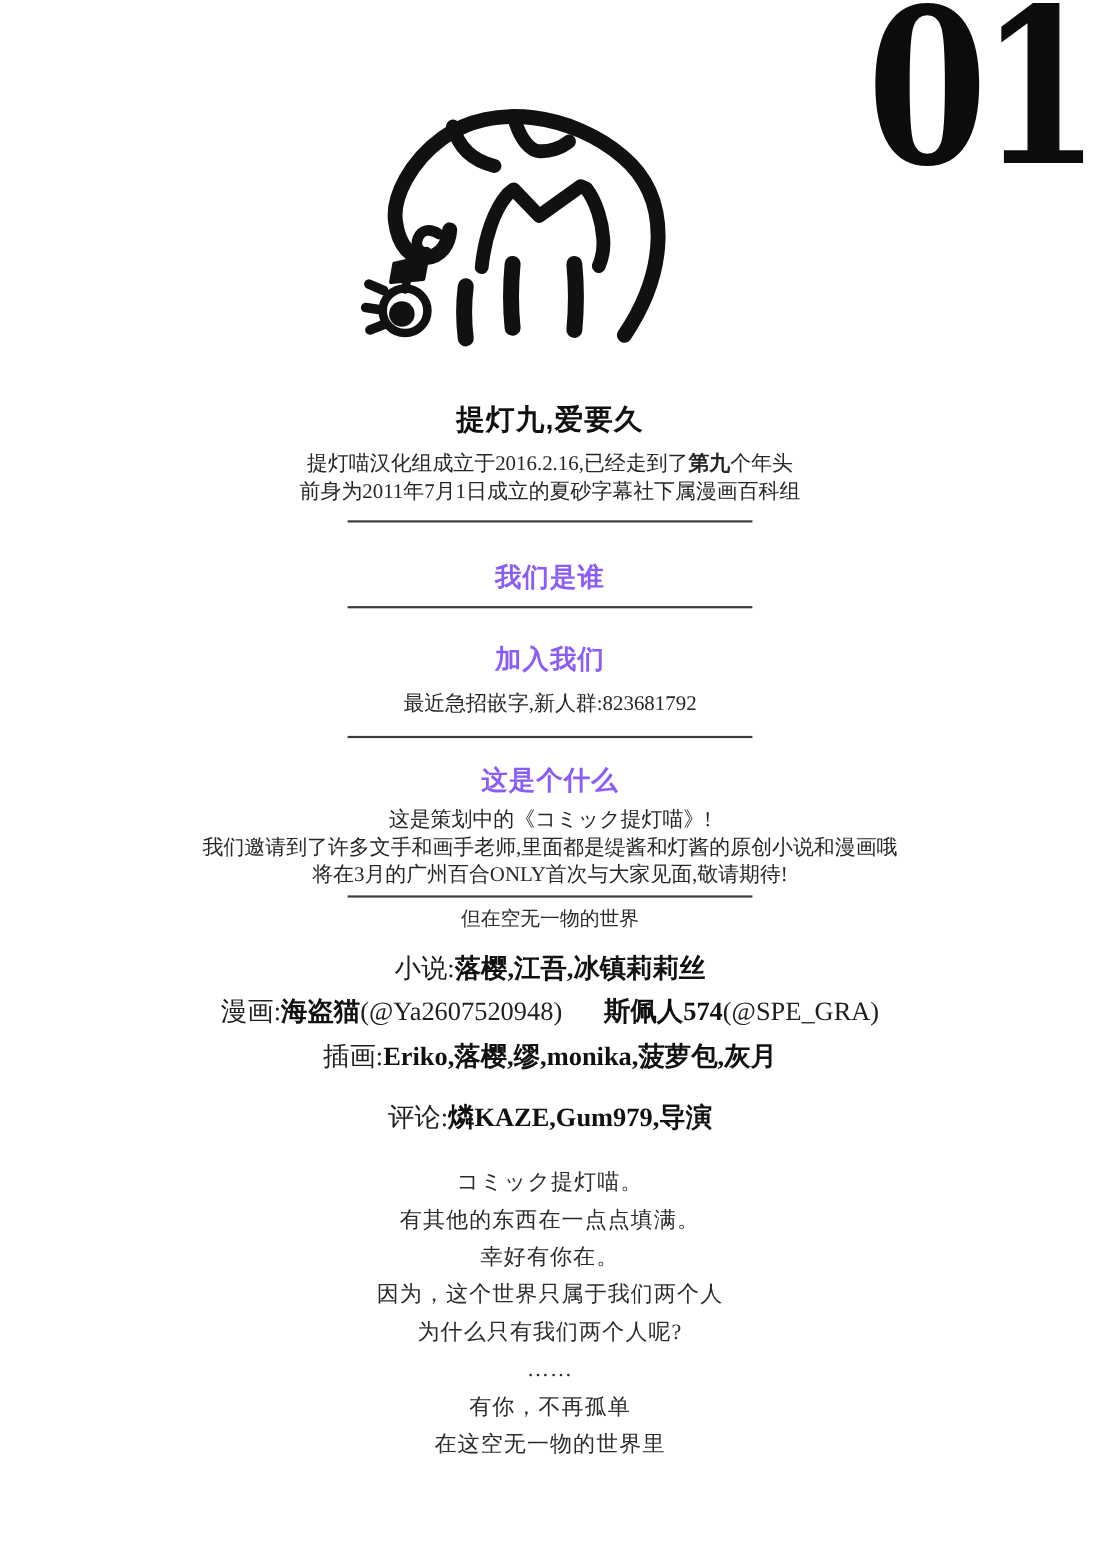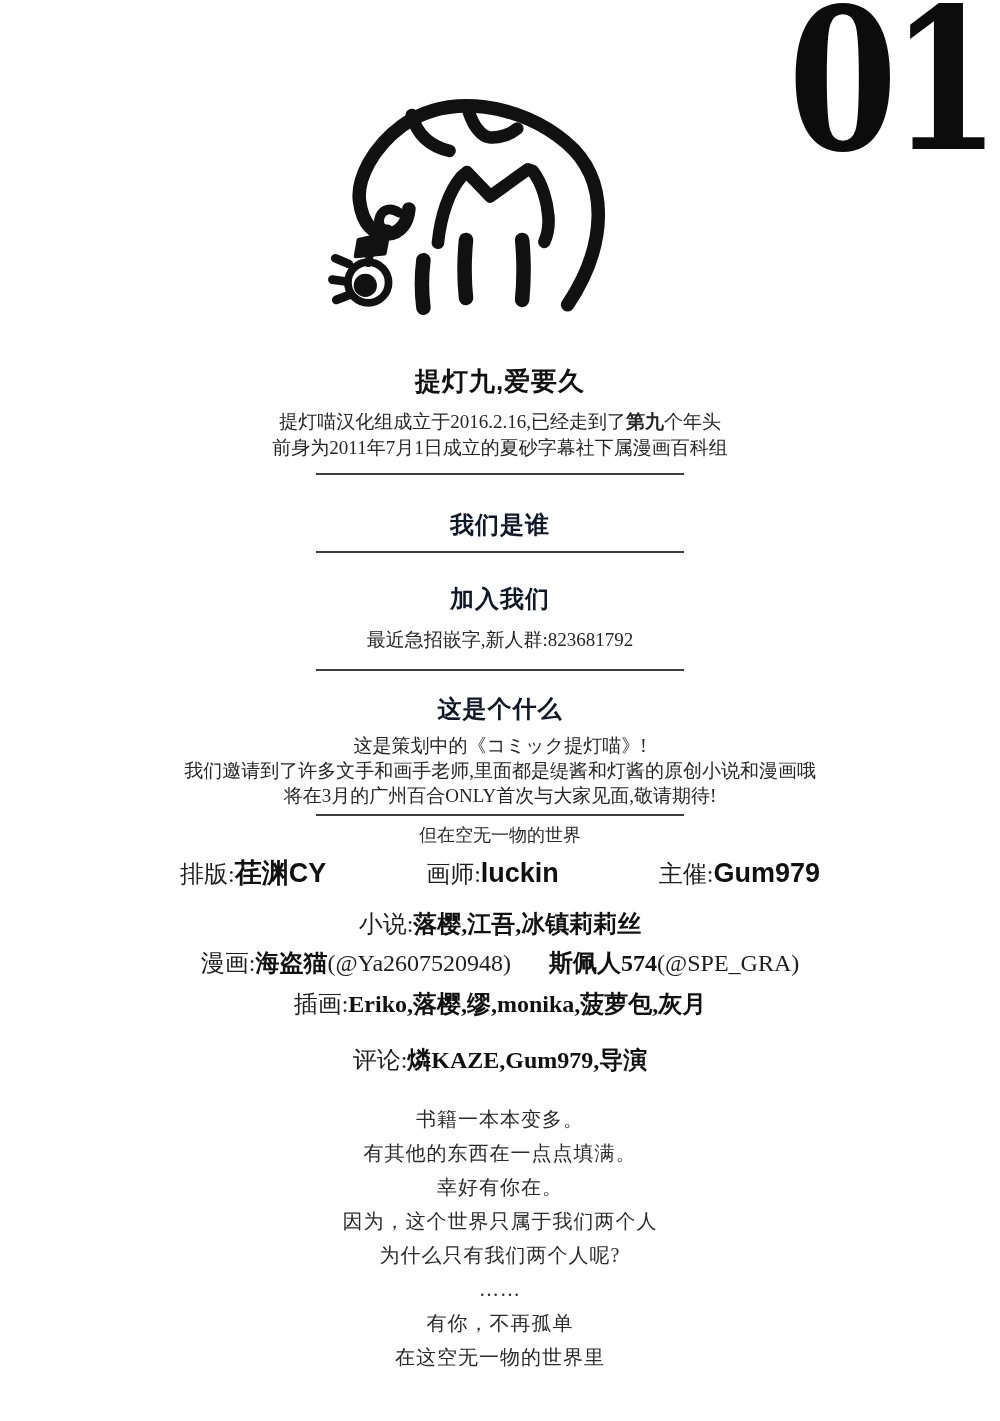--- a/index.html
+++ b/index.html
@@ -18,21 +18,21 @@
   }
   .content { width:860px; margin:0 auto; text-align:center; }
   .logo { display:block; margin:86px auto 0; position:relative; left:-34px; }
   .h1 {
     margin-top:36px;
     font-family:"Liberation Sans","DejaVu Sans",sans-serif;
     font-weight:bold; font-size:26px; color:#111; letter-spacing:1px;
   }
   .h2 {
     font-family:Liberation Serif, serif;
-    font-weight:bold; font-size:24px; color:#0f172a; letter-spacing:1px;
+    font-weight:bold; font-size:24px; color:#8b5cf6; letter-spacing:1px;
   }
   .body-text { font-size:19px; line-height:26px; color:#262626; }
   .mt10{margin-top:10px;} .mt12{margin-top:12px;}
   .divider {
     width:368px; height:0; border-top:2px solid #3d3d3d;
     margin:0 auto;
   }
   .div1{margin-top:12px;} .div2{margin-top:10px;} .div3{margin-top:16px;} .div4{margin-top:6px;}
   .sec-who{margin-top:34px;} .sec-join{margin-top:30px;} .sec-what{margin-top:22px;}
   .what-text{ font-size:19px; line-height:25px; margin-top:8px; color:#262626;}
@@ -107,44 +107,39 @@
   <div class="h2 sec-what">这是个什么</div>
   <div class="what-text">
     <div>这是策划中的《コミック提灯喵》!</div>
     <div>我们邀请到了许多文手和画手老师,里面都是缇酱和灯酱的原创小说和漫画哦</div>
     <div>将在3月的广州百合ONLY首次与大家见面,敬请期待!</div>
   </div>
   <div class="divider div4"></div>
 
   <div class="caption">但在空无一物的世界</div>
 
-  <div class="credits-row1">
-    <span><span class="c-label">排版:</span><span class="c-name-sans">荏渊CY</span></span>
-    <span><span class="c-label">画师:</span><span class="c-name-sans">luckin</span></span>
-    <span><span class="c-label">主催:</span><span class="c-name-sans">Gum979</span></span>
-  </div>
 
   <div class="credit-line">
     <span>小说:</span><span class="bold">落樱,江吾,冰镇莉莉丝</span>
   </div>
 
   <div class="credit-line" style="margin-top:7px;">
     <span>漫画:</span><span class="bold">海盗猫</span><span>(@Ya2607520948)</span><span class="manga-gap"></span><span class="bold">斯佩人574</span><span>(@SPE_GRA)</span>
   </div>
 
   <div class="credit-line" style="margin-top:9px;">
     <span>插画:</span><span class="bold">Eriko,落樱,缪,monika,菠萝包,灰月</span>
   </div>
 
   <div class="credit-line" style="margin-top:24px;">
     <span>评论:</span><span class="bold">燐KAZE,Gum979,导演</span>
   </div>
 
   <div class="poem">
-    <div>书籍一本本变多。</div>
+    <div>コミック提灯喵。</div>
     <div>有其他的东西在一点点填满。</div>
     <div>幸好有你在。</div>
     <div>因为，这个世界只属于我们两个人</div>
     <div>为什么只有我们两个人呢?</div>
     <div>……</div>
     <div>有你，不再孤单</div>
     <div>在这空无一物的世界里</div>
   </div>
 
 </div>

